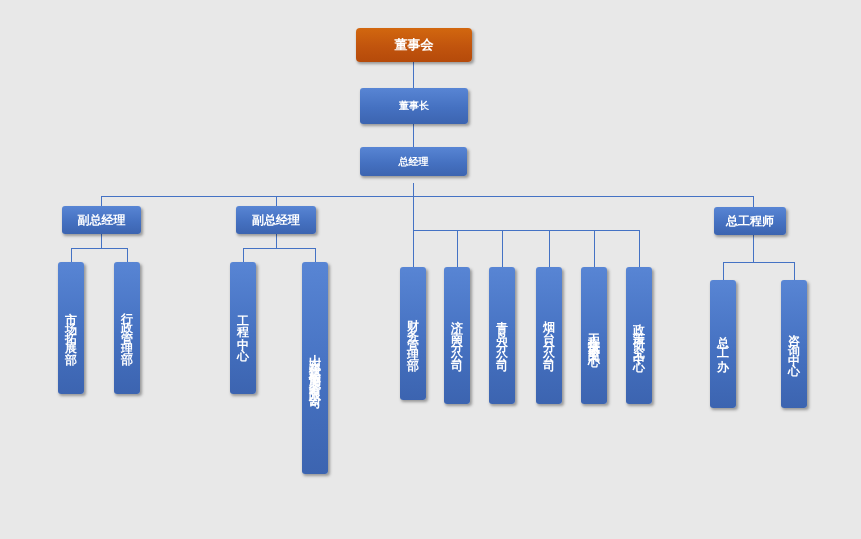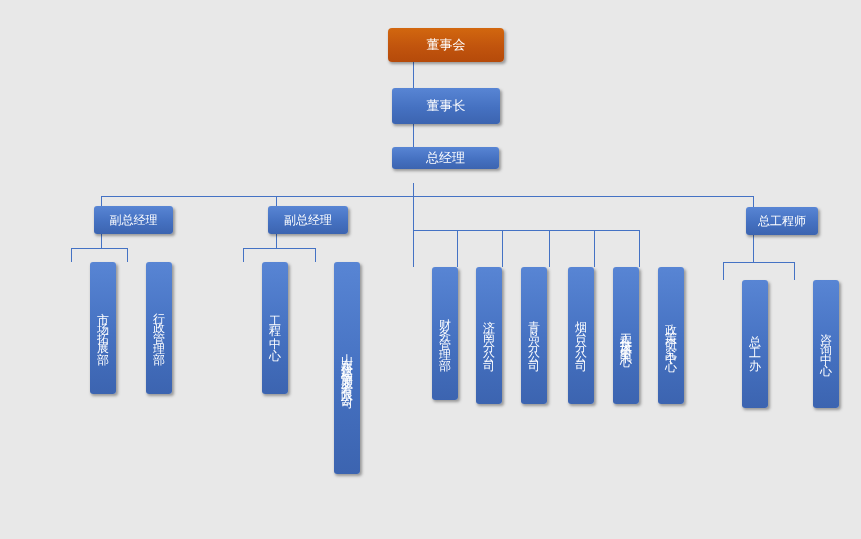--- a/index.html
+++ b/index.html
@@ -10,33 +10,32 @@
     overflow:hidden;
   }
   .canvas {
     position:relative;
     width:861px; height:539px;
     background:#e8e8e8;
   }
   .node {
     position:absolute;
     display:flex; align-items:center; justify-content:center;
-    color:#ffffff; font-weight:normal; font-size:12px;
+    color:#ffffff; font-weight:bold; font-size:12px;
     background:linear-gradient(180deg,#5885d4 0%, #4571c1 55%, #3c64b0 100%);
     border-radius:3px;
     box-shadow:1.5px 2px 3px rgba(0,0,0,0.35);
     text-align:center;
-    margin-left:32px;
   }
   .node.root {
     background:linear-gradient(180deg,#d2670f 0%, #c1540d 55%, #b54a0a 100%);
     border-radius:4px;
     font-size:13px;
   }
-  .node.lvl2 { font-size:13px; }
+  .node.lvl2 { font-size:10px; }
   .vlbl {
     writing-mode:vertical-rl;
     text-orientation:upright;
     white-space:nowrap;
     line-height:1;
   }
   .sp3  { letter-spacing:3px; }
   .sp4  { letter-spacing:4px; }
   .sp7  { letter-spacing:7px; }
   .sp10 { letter-spacing:10px; }
@@ -81,21 +80,21 @@
   <div class="line" style="left:794px;top:262px;width:1px;height:18px"></div>
 
   <div class="node root" style="left:356px;top:28px;width:116px;height:34px">
     <span>董事会</span>
   </div>
 
   <div class="node lvl2" style="left:360px;top:88px;width:108px;height:36px">
     <span>董事长</span>
   </div>
 
-  <div class="node lvl2" style="left:360px;top:147px;width:107px;height:22px">
+  <div class="node lvl2" style="left:360px;top:147px;width:107px;height:29px">
     <span>总经理</span>
   </div>
 
   <div class="node" style="left:62px;top:206px;width:79px;height:28px">
     <span>副总经理</span>
   </div>
   <div class="node" style="left:236px;top:206px;width:80px;height:28px">
     <span>副总经理</span>
   </div>
   <div class="node" style="left:714px;top:207px;width:72px;height:28px">

